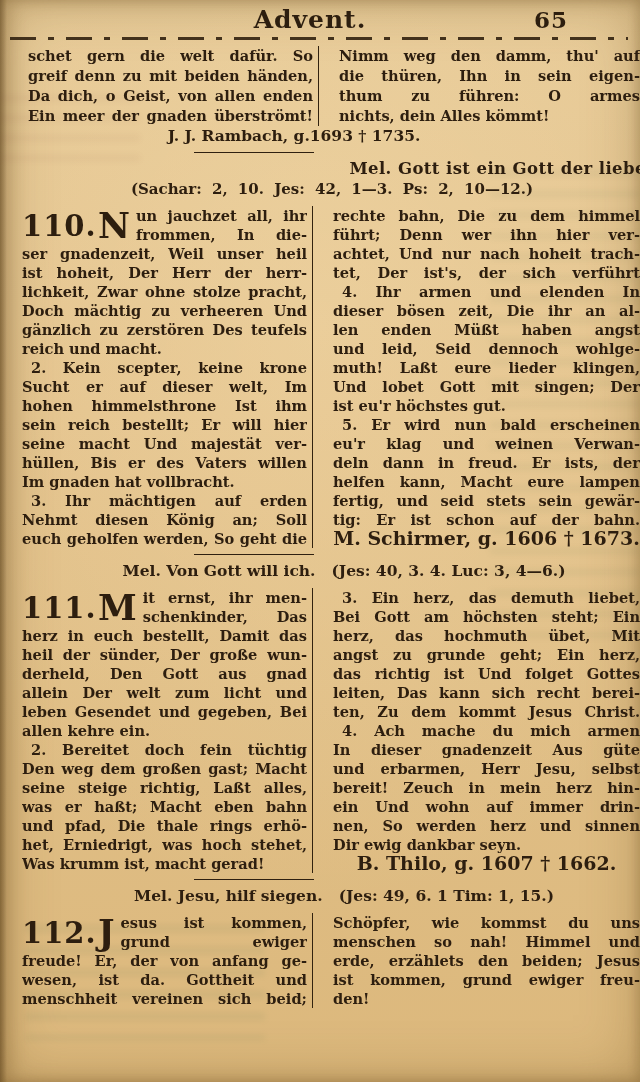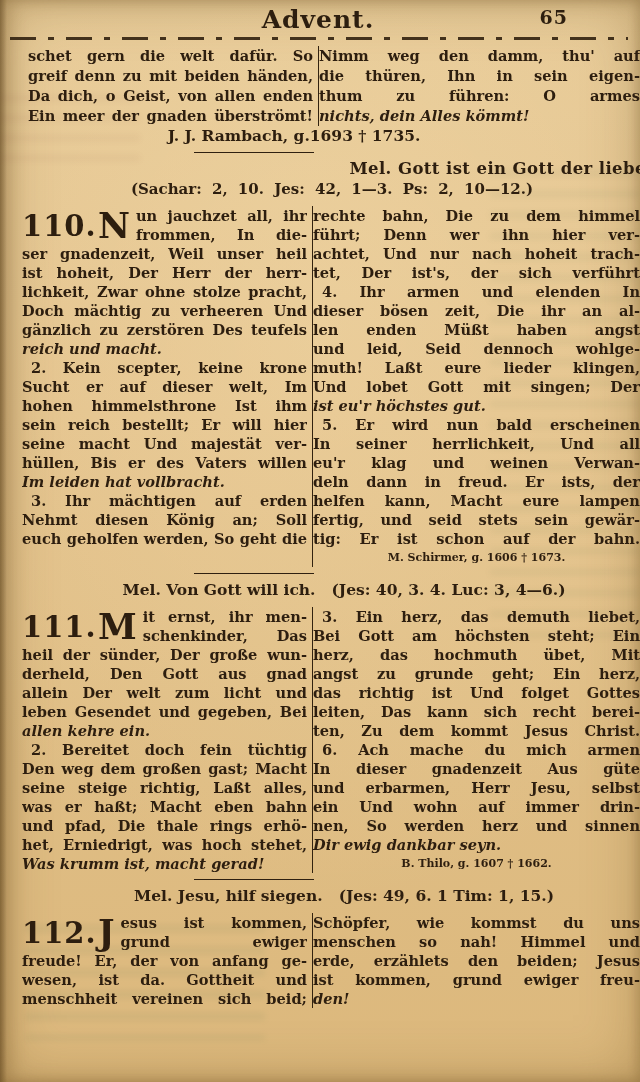--- a/index.html
+++ b/index.html
@@ -17,42 +17,42 @@
     background:linear-gradient(90deg,rgba(80,55,20,.45),rgba(80,55,20,0));}
   .bleed{position:absolute;pointer-events:none;filter:blur(3px);}
   .b1{right:0;top:170px;width:150px;height:470px;opacity:.14;
     background:repeating-linear-gradient(180deg,rgba(90,110,70,.55) 0 6px,rgba(0,0,0,0) 6px 21px);}
   .b2{left:25px;top:925px;width:240px;height:115px;opacity:.16;
     background:repeating-linear-gradient(180deg,rgba(85,115,80,.6) 0 7px,rgba(0,0,0,0) 7px 22px);}
   .b3{left:0;top:95px;width:140px;height:80px;opacity:.10;
     background:repeating-linear-gradient(180deg,rgba(120,60,50,.6) 0 6px,rgba(0,0,0,0) 6px 20px);}
 
   .header{position:absolute;top:5px;left:0;width:640px;height:30px;}
-  .header .title{position:absolute;left:8px;width:620px;text-align:center;
+  .header .title{position:absolute;left:0;width:620px;text-align:center;
     font-size:25px;letter-spacing:1px;}
-  .header .pgnum{position:absolute;right:72px;top:1px;font-size:19px;letter-spacing:1px;}
+  .header .pgnum{position:absolute;right:72px;top:1px;font-size:23px;letter-spacing:1px;}
 
   .toprule{position:absolute;top:37px;left:10px;right:12px;height:3px;opacity:.9;
     background:repeating-linear-gradient(90deg,#31210f 0 26px,rgba(0,0,0,0) 26px 38px,#31210f 38px 44px,rgba(0,0,0,0) 44px 56px);}
 
   .flow{position:absolute;top:46px;left:12px;width:640px;}
 
   .cols{display:grid;grid-template-columns:290px 1fr;margin-left:16px;margin-right:12px;}
   .lcol{padding-right:5px;}
-  .rcol{border-left:1.6px solid #32220f;padding-left:0;}
+  .rcol{border-left:1.6px solid #32220f;padding-left:20px;}
 
   .tline{height:19px;line-height:19px;font-size:14.6px;
     text-align:justify;text-align-last:justify;overflow:hidden;}
   .cont .tline{height:20px;line-height:20px;}
-  .tline.end{text-align-last:left;font-style:italic;}
+  .tline.end{text-align-last:left;}
   .tline.ind{padding-left:9px;}
 
   .attr{height:20px;line-height:20px;font-size:15.5px;text-align:center;}
   .attr.shift{transform:translateX(-38px);}
-  .rcol .attr{font-size:11px;height:19px;line-height:19px;}
+  .rcol .attr{font-size:19px;height:19px;line-height:19px;}
 
   .midrule{width:120px;height:0;border-top:1.7px solid #2f2010;margin:6px 0 5px 182px;}
 
   .melline{height:21px;line-height:21px;text-align:right;font-size:16.5px;letter-spacing:.4px;margin-top:5px;}
   .refline{height:20px;line-height:20px;text-align:center;font-size:15px;word-spacing:5px;}
   .melrow{display:flex;justify-content:center;gap:16px;height:21px;line-height:21px;font-size:15.5px;margin-top:1px;padding-left:24px;}
 
   .hymn{margin-top:7px;margin-left:10px;}
   .hymn-number{float:left;width:76px;height:38px;line-height:40px;font-size:29px;letter-spacing:1px;}
   .drop-initial{float:left;height:38px;line-height:40px;font-size:35px;padding-right:6px;}
@@ -105,41 +105,40 @@
             <div class="tline">lichkeit, Zwar ohne stolze pracht,</div>
             <div class="tline">Doch mächtig zu verheeren Und</div>
             <div class="tline">gänzlich zu zerstören Des teufels</div>
             <div class="tline end">reich und macht.</div>
             <div class="tline ind">2. Kein scepter, keine krone</div>
             <div class="tline">Sucht er auf dieser welt, Im</div>
             <div class="tline">hohen himmelsthrone Ist ihm</div>
             <div class="tline">sein reich bestellt; Er will hier</div>
             <div class="tline">seine macht Und majestät ver-</div>
             <div class="tline">hüllen, Bis er des Vaters willen</div>
-            <div class="tline end">Im leiden hat vollbracht.</div>
+            <div class="tline end">Im gnaden hat vollbracht.</div>
             <div class="tline ind">3. Ihr mächtigen auf erden</div>
             <div class="tline">Nehmt diesen König an; Soll</div>
             <div class="tline">euch geholfen werden, So geht die</div>
           </div>
       </div>
       <div class="rcol">
         <div>
             <div class="tline">rechte bahn, Die zu dem himmel</div>
             <div class="tline">führt; Denn wer ihn hier ver-</div>
             <div class="tline">achtet, Und nur nach hoheit trach-</div>
             <div class="tline">tet, Der ist's, der sich verführt</div>
             <div class="tline ind">4. Ihr armen und elenden In</div>
             <div class="tline">dieser bösen zeit, Die ihr an al-</div>
             <div class="tline">len enden Müßt haben angst</div>
             <div class="tline">und leid, Seid dennoch wohlge-</div>
             <div class="tline">muth! Laßt eure lieder klingen,</div>
             <div class="tline">Und lobet Gott mit singen; Der</div>
             <div class="tline end">ist eu'r höchstes gut.</div>
             <div class="tline ind">5. Er wird nun bald erscheinen</div>
-            <div class="tline">In seiner herrlichkeit, Und all</div>
             <div class="tline">eu'r klag und weinen Verwan-</div>
             <div class="tline">deln dann in freud. Er ists, der</div>
             <div class="tline">helfen kann, Macht eure lampen</div>
             <div class="tline">fertig, und seid stets sein gewär-</div>
             <div class="tline">tig: Er ist schon auf der bahn.</div>
           </div>
         <div class="attr">M. Schirmer, g. 1606 † 1673.</div>
       </div>
     </div>
     <div class="midrule"></div>
@@ -148,20 +147,21 @@
       <span>Mel. Von Gott will ich.</span>
       <span>(Jes: 40, 3. 4. Luc: 3, 4—6.)</span>
     </div>
     <div class="cols hymn">
       <div class="lcol">
         <span class="hymn-number">111.</span>
           <span class="drop-initial">M</span>
         <div>
             <div class="tline">it ernst, ihr men-</div>
             <div class="tline">schenkinder, Das</div>
+            <div class="tline">herz in euch bestellt, Damit das</div>
             <div class="tline">heil der sünder, Der große wun-</div>
             <div class="tline">derheld, Den Gott aus gnad</div>
             <div class="tline">allein Der welt zum licht und</div>
             <div class="tline">leben Gesendet und gegeben, Bei</div>
             <div class="tline end">allen kehre ein.</div>
             <div class="tline ind">2. Bereitet doch fein tüchtig</div>
             <div class="tline">Den weg dem großen gast; Macht</div>
             <div class="tline">seine steige richtig, Laßt alles,</div>
             <div class="tline">was er haßt; Macht eben bahn</div>
             <div class="tline">und pfad, Die thale rings erhö-</div>
@@ -171,23 +171,24 @@
       </div>
       <div class="rcol">
         <div>
             <div class="tline ind">3. Ein herz, das demuth liebet,</div>
             <div class="tline">Bei Gott am höchsten steht; Ein</div>
             <div class="tline">herz, das hochmuth übet, Mit</div>
             <div class="tline">angst zu grunde geht; Ein herz,</div>
             <div class="tline">das richtig ist Und folget Gottes</div>
             <div class="tline">leiten, Das kann sich recht berei-</div>
             <div class="tline">ten, Zu dem kommt Jesus Christ.</div>
-            <div class="tline ind">6. Ach mache du mich armen</div>
+            <div class="tline ind">4. Ach mache du mich armen</div>
             <div class="tline">In dieser gnadenzeit Aus güte</div>
             <div class="tline">und erbarmen, Herr Jesu, selbst</div>
+            <div class="tline">bereit! Zeuch in mein herz hin-</div>
             <div class="tline">ein Und wohn auf immer drin-</div>
             <div class="tline">nen, So werden herz und sinnen</div>
             <div class="tline end">Dir ewig dankbar seyn.</div>
           </div>
         <div class="attr">B. Thilo, g. 1607 † 1662.</div>
       </div>
     </div>
     <div class="midrule"></div>
 
     <div class="melrow">

